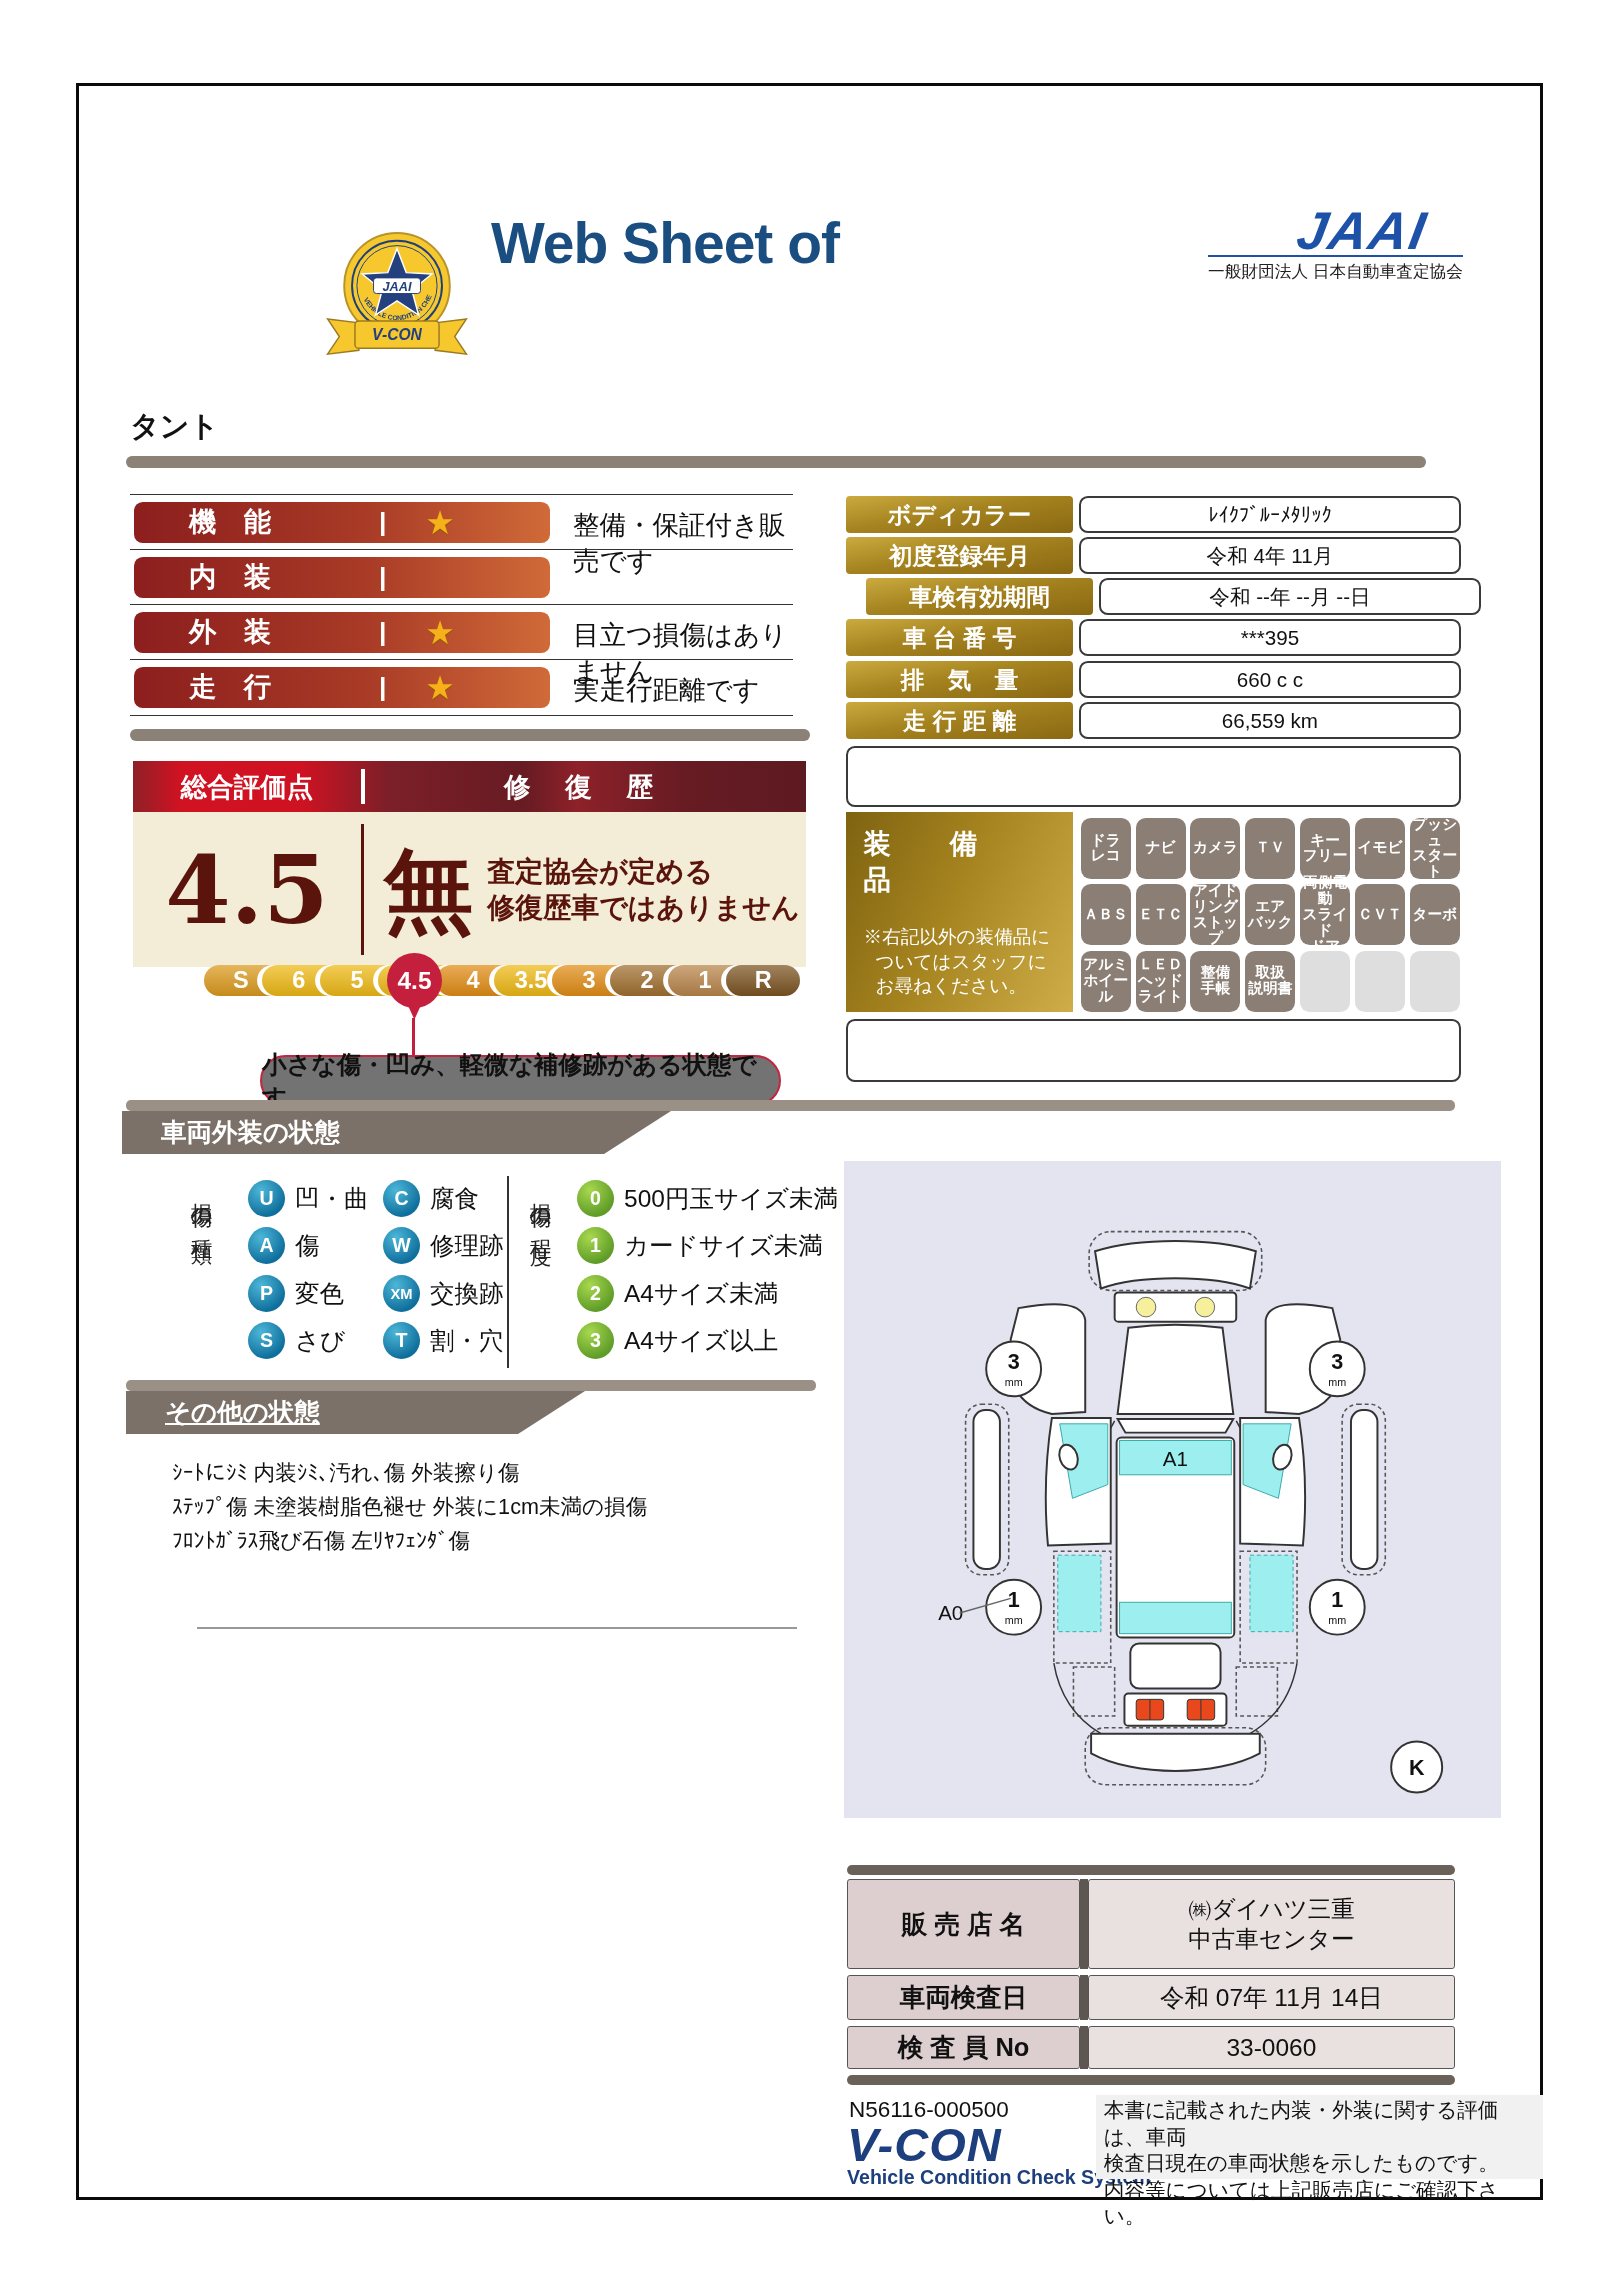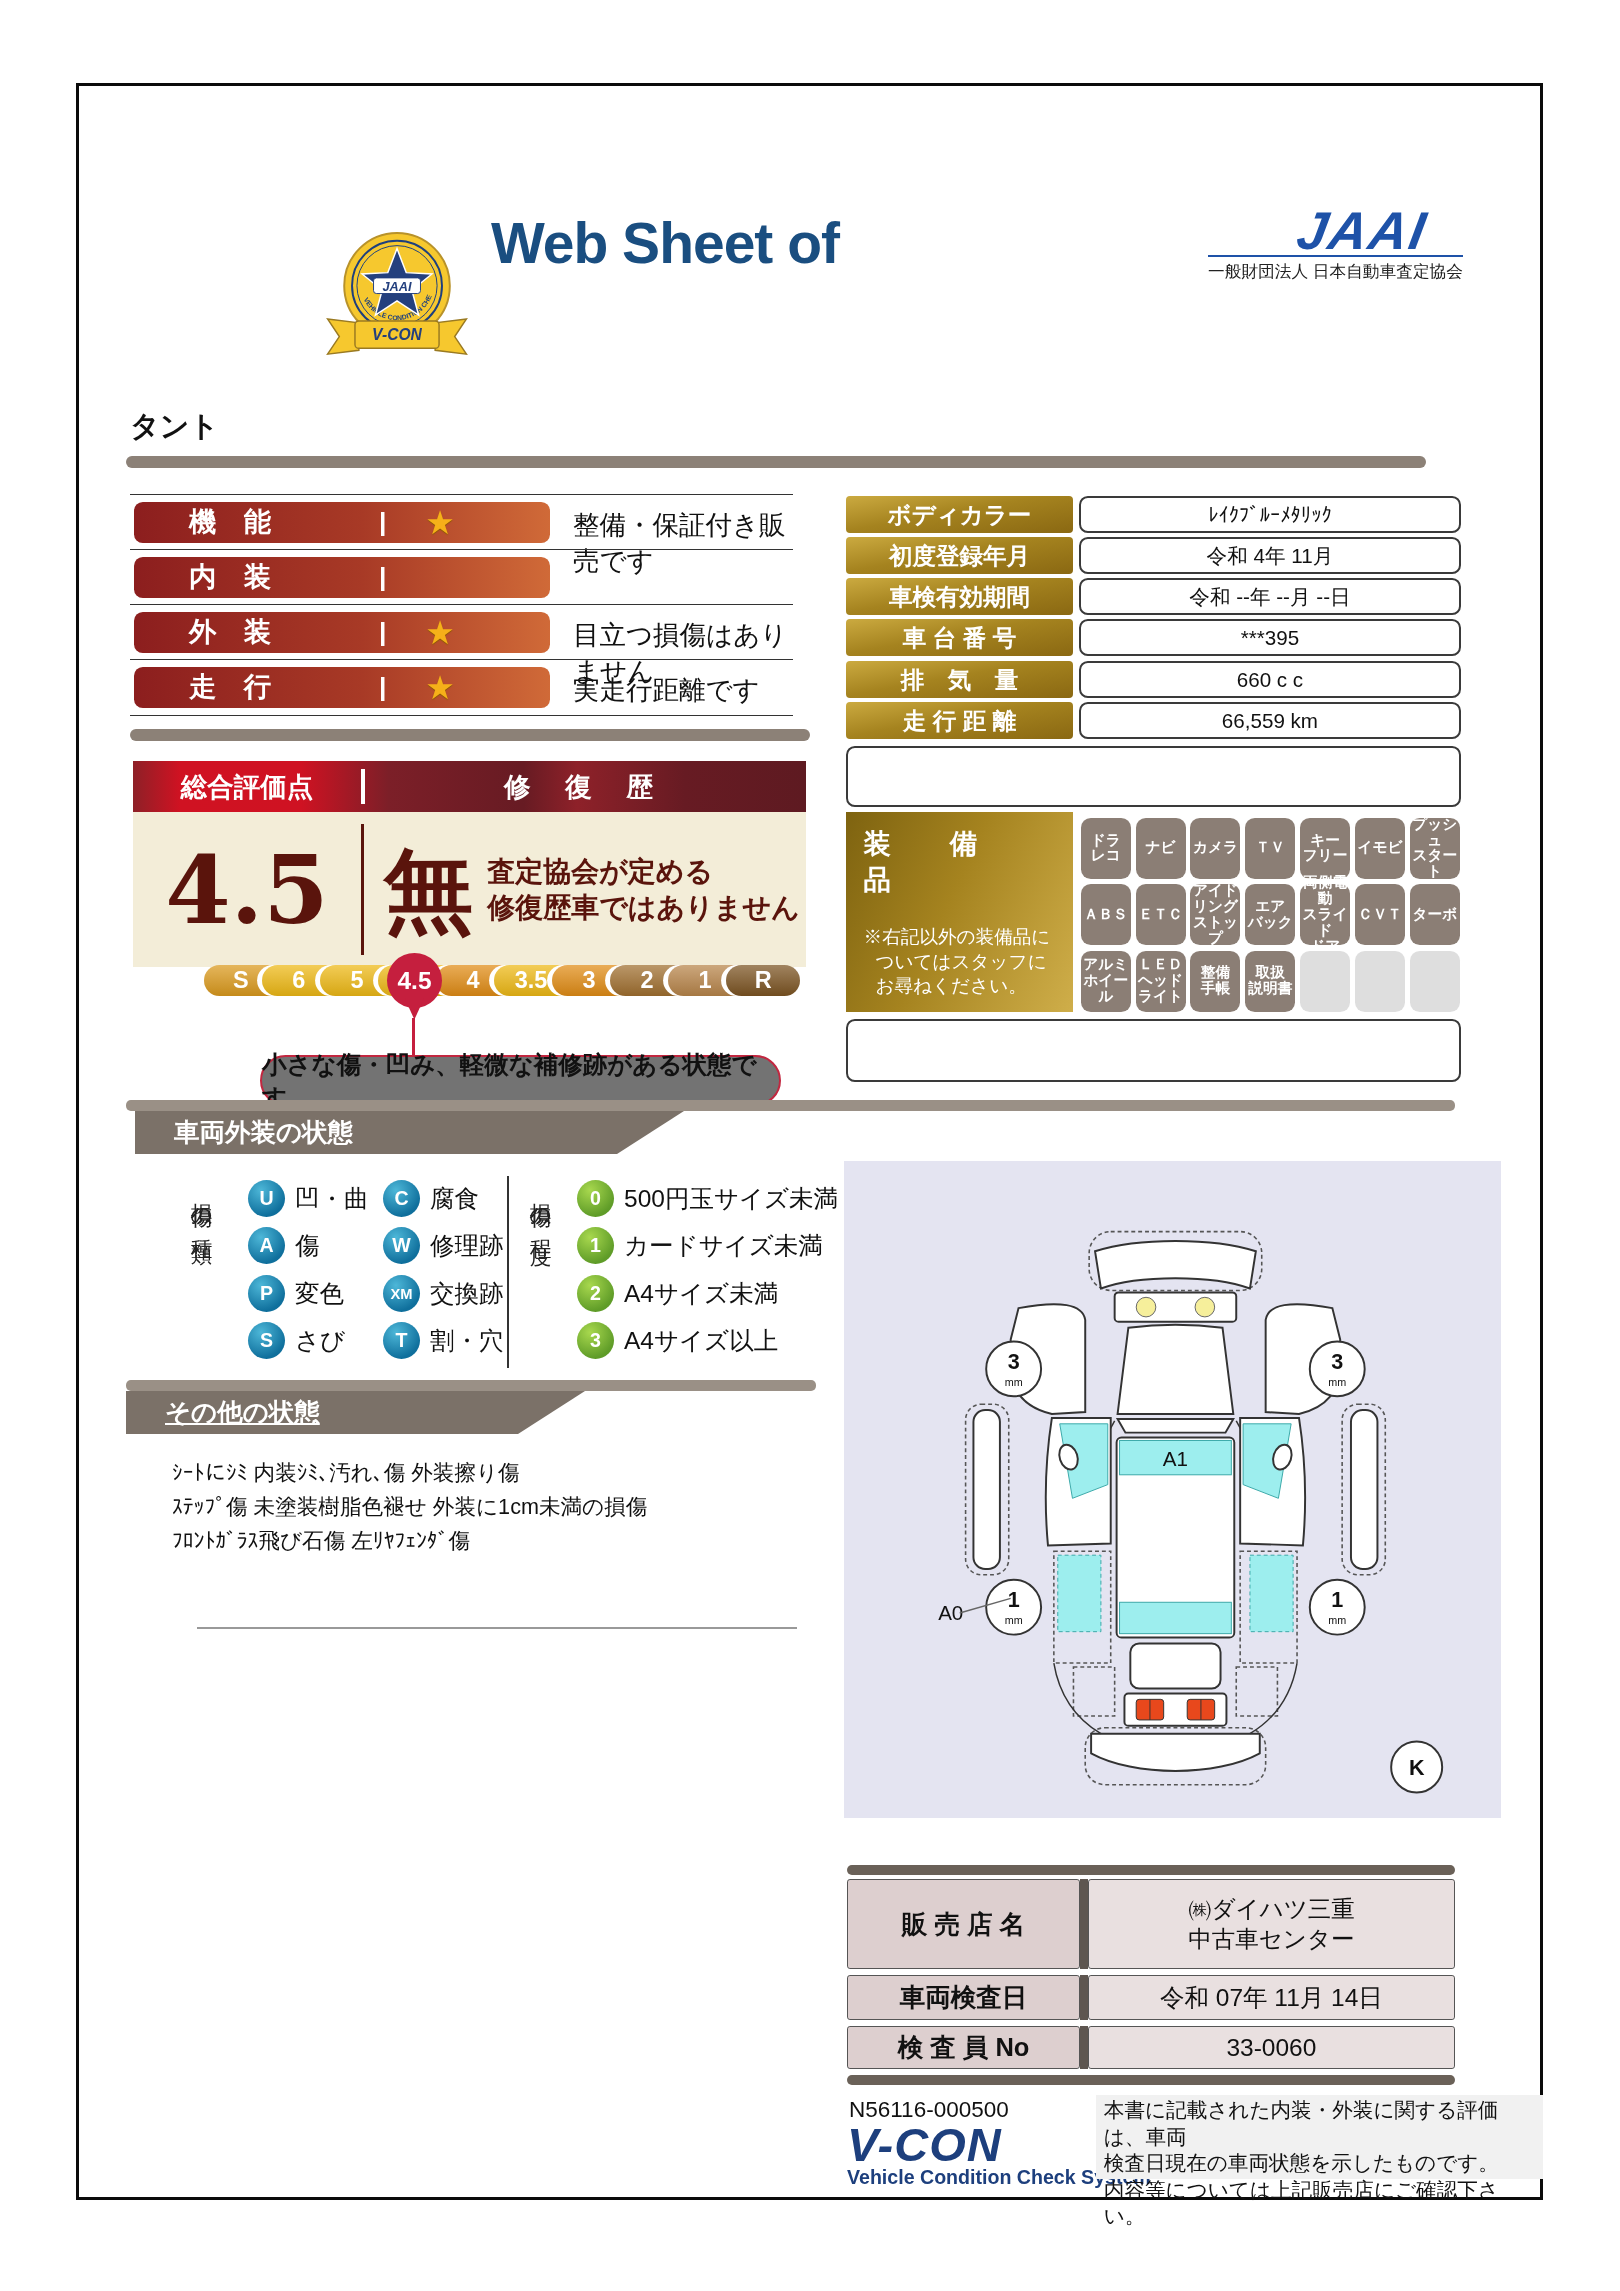--- a/index.html
+++ b/index.html
@@ -228,21 +228,21 @@
 
   <div class="abs" style="left:767px;top:410px;width:615px;height:255px;">
     <div class="info-row" style="top:0px;">
       <div class="info-label gold">ボディカラー</div>
       <div class="info-value">ﾚｲｸﾌﾞﾙｰﾒﾀﾘｯｸ</div>
     </div>
     <div class="info-row" style="top:41px;">
       <div class="info-label gold">初度登録年月</div>
       <div class="info-value">令和 4年 11月</div>
     </div>
-    <div class="info-row" style="top:82px;">
+    <div class="info-row" style="top:82px;margin-left:20px;">
       <div class="info-label gold">車検有効期間</div>
       <div class="info-value">令和 --年 --月 --日</div>
     </div>
     <div class="info-row" style="top:123px;">
       <div class="info-label gold">車 台 番 号</div>
       <div class="info-value">***395</div>
     </div>
     <div class="info-row" style="top:165px;">
       <div class="info-label gold">排　気　量</div>
       <div class="info-value">660 c c</div>
@@ -298,21 +298,21 @@
 説明書</div>
       <div class="ebadge empty"></div>
       <div class="ebadge empty"></div>
       <div class="ebadge empty"></div>
     </div>
   </div>
 
   <div class="abs hollow-box" style="left:767px;top:933px;width:611px;height:59px;"></div>
 
   <div class="abs sec-bar" style="left:47px;top:1014px;width:1329px;"></div>
-  <div class="abs sec-banner" style="left:56px;top:1025px;width:549px;">車両外装の状態</div>
+  <div class="abs sec-banner" style="left:43px;top:1025px;width:549px;">車両外装の状態</div>
 
   <div class="abs vtext" style="left:108px;top:1100px;height:196px;">損傷の種類</div>
 
   <div class="abs lbadge blue" style="left:169px;top:1094px;">U</div>
   <div class="abs llabel" style="left:216px;top:1094px;">凹・曲</div>
   <div class="abs lbadge blue" style="left:169px;top:1141px;">A</div>
   <div class="abs llabel" style="left:216px;top:1141px;">傷</div>
   <div class="abs lbadge blue" style="left:169px;top:1189px;">P</div>
   <div class="abs llabel" style="left:216px;top:1189px;">変色</div>
   <div class="abs lbadge blue" style="left:169px;top:1236px;">S</div>

